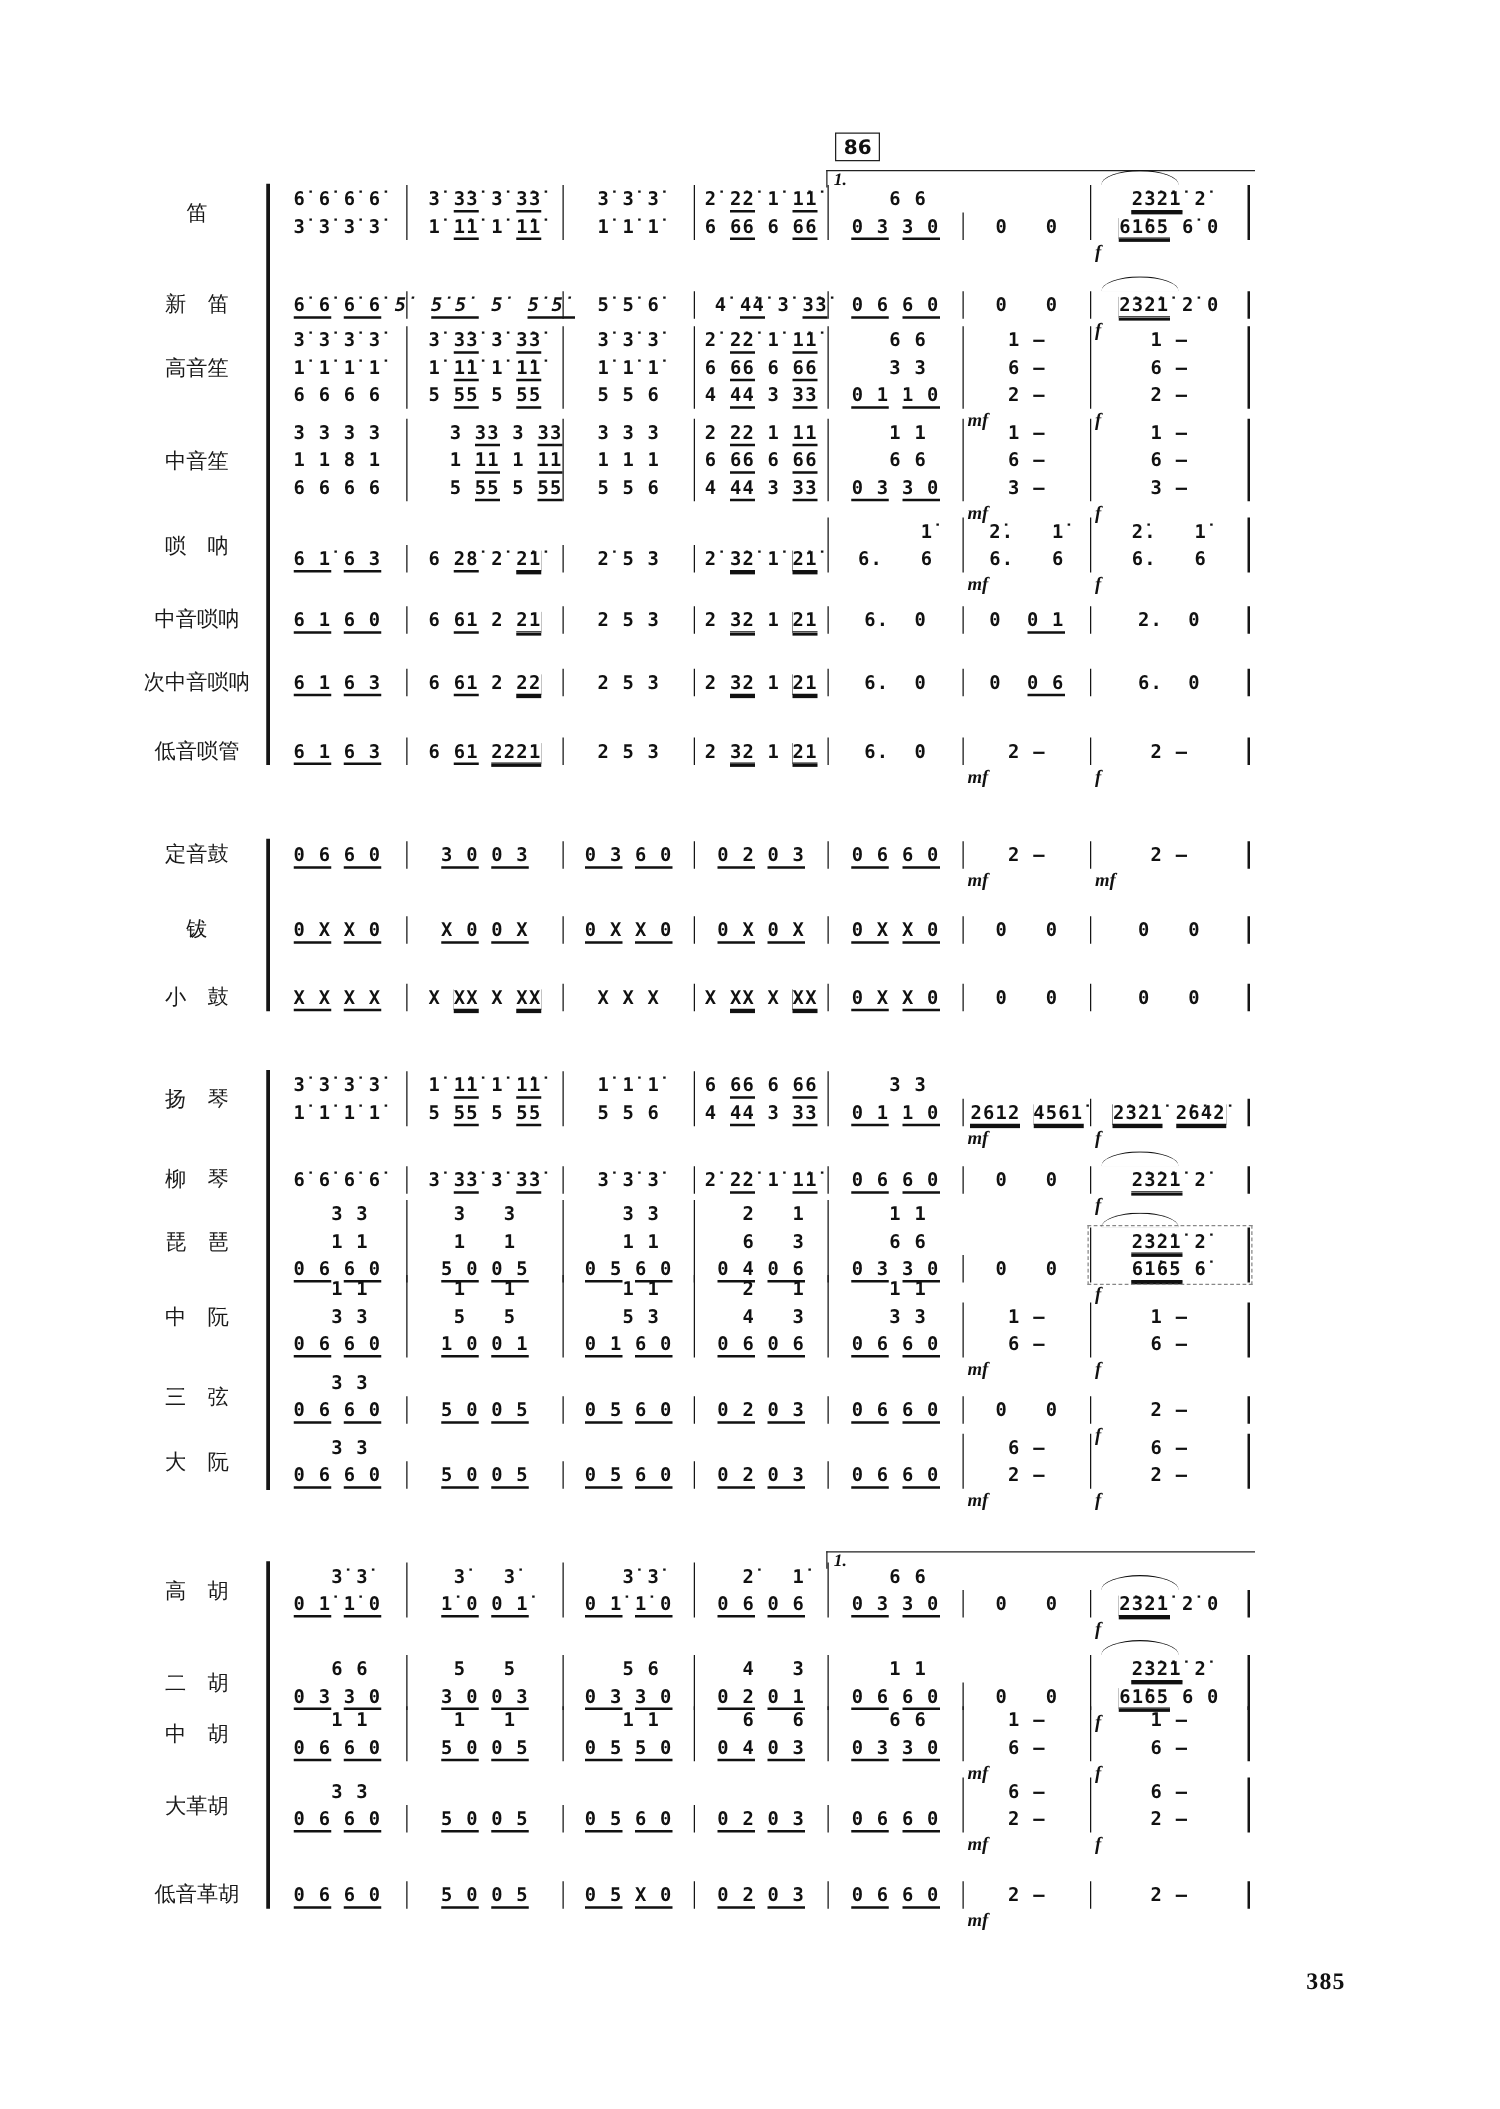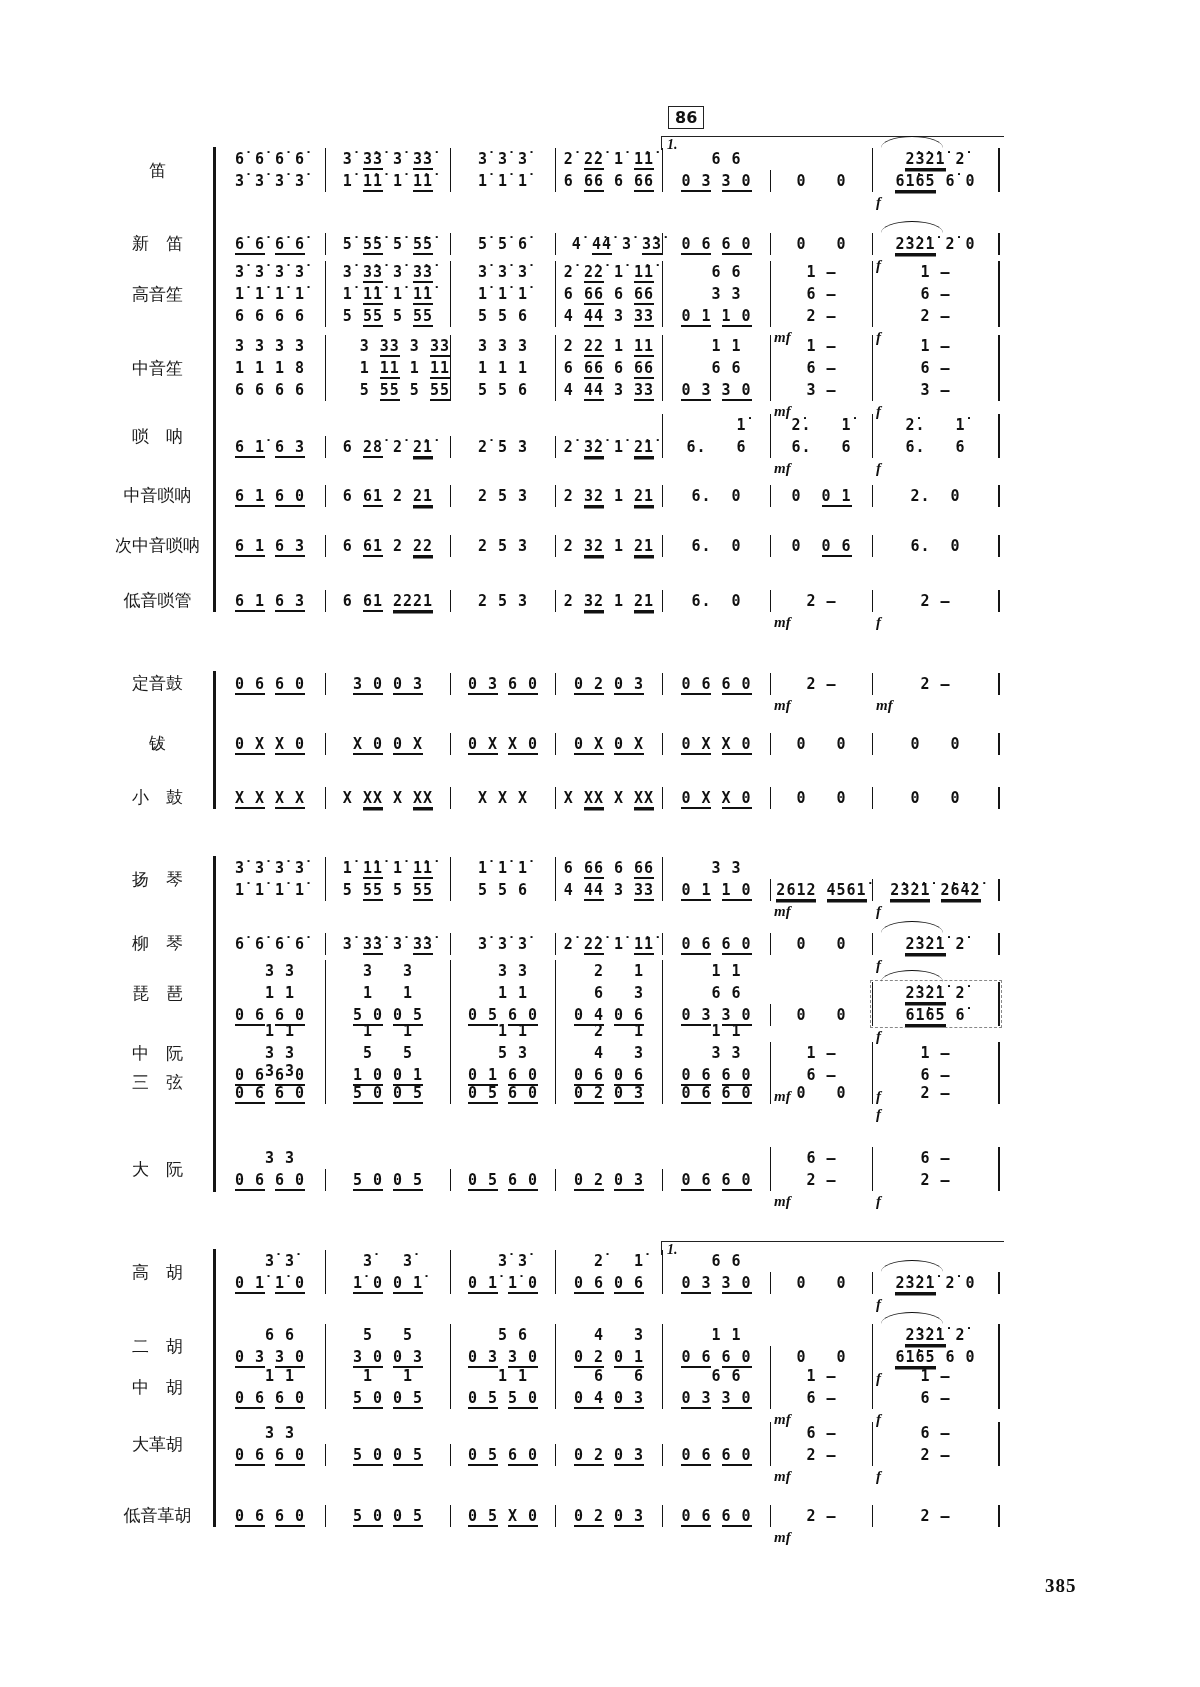--- a/index.html
+++ b/index.html
@@ -78,21 +78,21 @@
             <span class="dyn">f</span>
           </div>
         </div>
       </div>
       <div class="irow" style="top: 232px;">
         <div class="ilabel">新　笛</div>
         <div class="cells">
           <div class="cell" style="width: 110px;">
             <div class="line"><span class="beam">6̇ 6̇</span> <span class="beam">6̇ 6̇</span></div>
           </div>
-          <div class="cell bar" style="width: 125px;">
+          <div class="cell bar" style="width: 125px; font-style: italic;">
             <div class="line">5̇ <span class="beam">5̇5̇</span> 5̇ <span class="beam">5̇5̇</span></div>
           </div>
           <div class="cell bar" style="width: 105px;">
             <div class="line">5̇ 5̇ 6̇</div>
           </div>
           <div class="cell bar" style="width: 107px; padding-left: 16px;">
             <div class="line">4̇ <span class="beam">4̇4̇</span> 3̇ <span class="beam">3̇3̇</span></div>
           </div>
           <div class="cell bar" style="width: 108px;">
             <div class="line"><span class="beam">0 6</span> <span class="beam">6 0</span></div>
@@ -147,21 +147,21 @@
             <div class="line">2 —</div>
             <span class="dyn">f</span>
           </div>
         </div>
       </div>
       <div class="irow" style="top: 335px;">
         <div class="ilabel">中音笙</div>
         <div class="cells">
           <div class="cell" style="width: 110px;">
             <div class="line">3 3 3 3</div>
-            <div class="line">1 1 1 8</div>
+            <div class="line">1 1 8 1</div>
             <div class="line">6 6 6 6</div>
           </div>
           <div class="cell bar" style="width: 125px; align-items: flex-end;">
             <div class="line">3 <span class="beam">33</span> 3 <span class="beam">33</span></div>
             <div class="line">1 <span class="beam">11</span> 1 <span class="beam">11</span></div>
             <div class="line">5 <span class="beam">55</span> 5 <span class="beam">55</span></div>
           </div>
           <div class="cell bar" style="width: 105px;">
             <div class="line">3 3 3</div>
             <div class="line">1 1 1</div>
@@ -515,21 +515,21 @@
             <div class="line">6 —</div>
             <span class="dyn">mf</span>
           </div>
           <div class="cell bar endbar" style="width: 128px;">
             <div class="line">1 —</div>
             <div class="line">6 —</div>
             <span class="dyn">f</span>
           </div>
         </div>
       </div>
-      <div class="irow" style="top: 1060px;">
+      <div class="irow" style="top: 1095px;">
         <div class="ilabel">三　弦</div>
         <div class="cells">
           <div class="cell" style="width: 110px;">
             <div class="line">  3 3</div>
             <div class="line"><span class="beam">0 6</span> <span class="beam">6 0</span></div>
           </div>
           <div class="cell bar" style="width: 125px;">
             <div class="line"><span class="beam">5 0</span> <span class="beam">0 5</span></div>
           </div>
           <div class="cell bar" style="width: 105px;">

